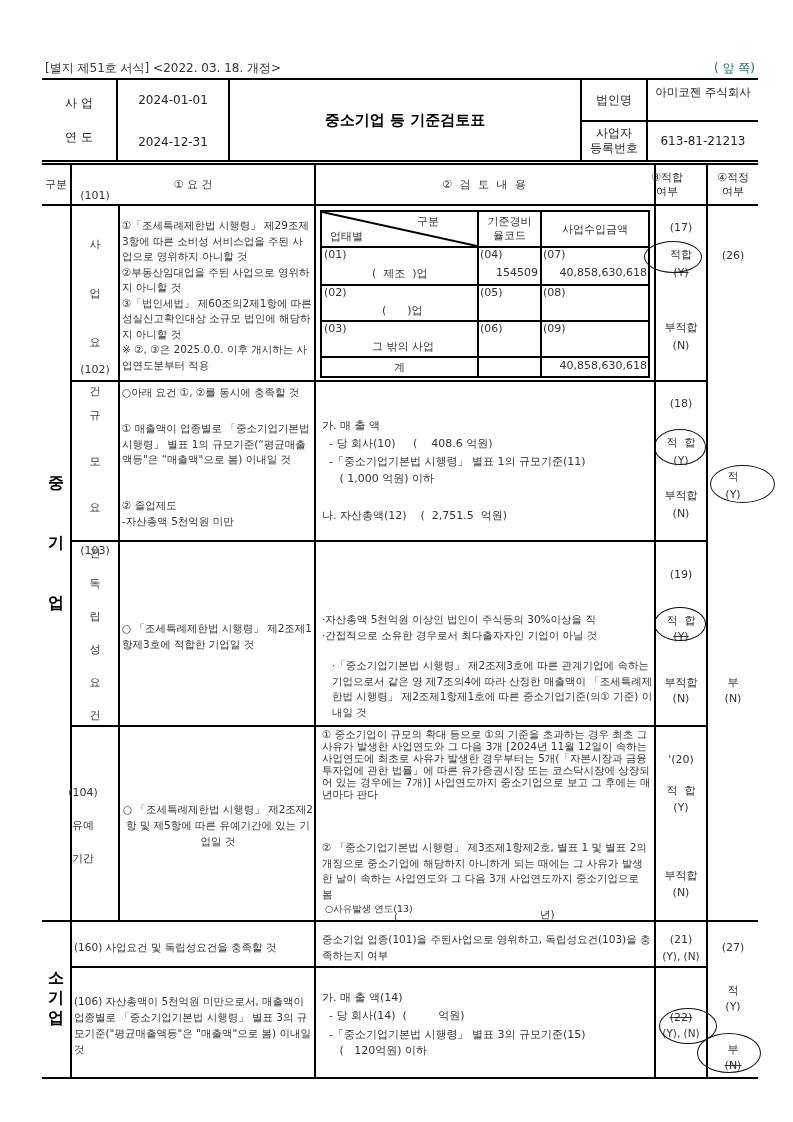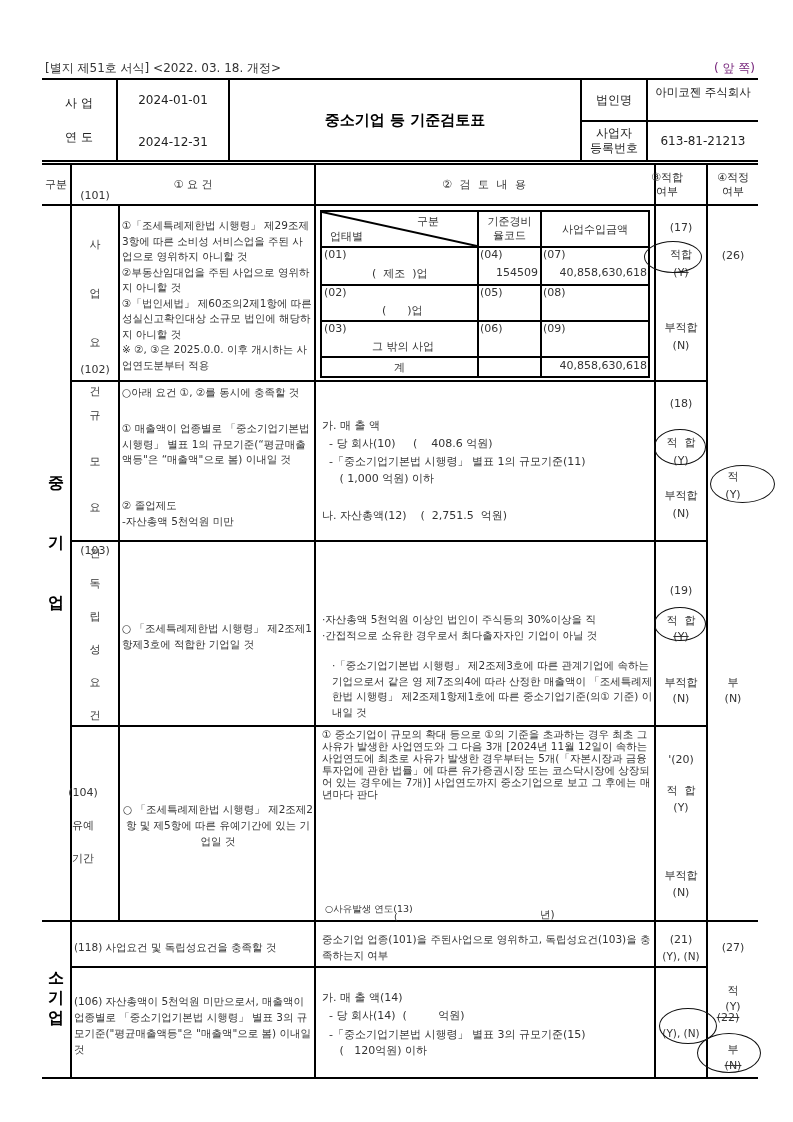--- a/index.html
+++ b/index.html
@@ -1,20 +1,20 @@
 <!DOCTYPE html>
 <html><head>
 <meta charset="utf-8">
 <style>
   html, body { margin: 0; padding: 0; background: #ffffff; }
   body { width: 793px; height: 1122px; position: relative; overflow: hidden;
          font-family: "DejaVu Sans", sans-serif; color: #222; font-size: 11px; }
   .abs { position: absolute; }
   .form-no { left: 45px; top: 60px; font-size: 12px; color: #333; }
-  .page-side { right: 38px; top: 60px; font-size: 12px; color: #701a75; }
+  .page-side { right: 38px; top: 60px; font-size: 12px; color: #0f766e; }
 
   
   .hdr { position: absolute; left: 42px; top: 78px; width: 716px; height: 80px;
          border-top: 2px solid #000; border-bottom: 2px solid #000; }
   .hdr .cell { position: absolute; display: flex; align-items: center; justify-content: center;
                text-align: center; box-sizing: border-box; font-size: 12px; }
   .vline { position: absolute; background: #000; width: 2px; }
   .hline { position: absolute; background: #000; height: 2px; }
 
   
@@ -187,60 +187,61 @@
     <span>성</span>
     <span>요</span>
     <span>건</span>
   </div>
   <div class="abs t" style="left:80px;top:457px;width:192px;font-size:10.5px;line-height:16px;">○ 「조세특례제한법 시행령」 제2조제1항제3호에 적합한 기업일 것</div>
 
   <div class="abs t" style="left:280px;top:449px;width:330px;font-size:10.5px;line-height:15.5px;white-space:pre-line;">·자산총액 5천억원 이상인 법인이 주식등의 30%이상을 직
 ·간접적으로 소유한 경우로서 최다출자자인 기업이 아닐 것</div>
   <div class="abs t" style="left:280px;top:495px;width:330px;font-size:10.5px;line-height:15.5px;margin-left:10px;">·「중소기업기본법 시행령」 제2조제3호에 따른 관계기업에 속하는 기업으로서 같은 영 제7조의4에 따라 산정한 매출액이 「조세특례제한법 시행령」 제2조제1항제1호에 따른 중소기업기준(의① 기준) 이내일 것</div>
 
-  <div class="c t" style="left:614px;top:420px;width:50px;">(19)</div>
+  <div class="c t" style="left:614px;top:404px;width:50px;">(19)</div>
   <div class="c t" style="left:614px;top:450px;width:50px;white-space:pre;">적  합</div>
   <div class="c t strike" style="left:614px;top:466px;width:50px;">(Y)</div>
   <div class="oval" style="left:612px;top:444px;width:52px;height:34px;"></div>
   <div class="c t" style="left:614px;top:512px;width:50px;">부적합</div>
   <div class="c t" style="left:614px;top:528px;width:50px;">(N)</div>
   <div class="c t" style="left:666px;top:512px;width:50px;">부</div>
   <div class="c t" style="left:666px;top:528px;width:50px;">(N)</div>
 
   <div class="c t col-v" style="left:30px;top:632px;width:22px;height:60px;line-height:15px;">
     <span>(104)</span>
     <span>유예</span>
     <span>기간</span>
   </div>
   <div class="abs t" style="left:80px;top:638px;width:192px;font-size:10.5px;line-height:16px;text-align:center;">○ 「조세특례제한법 시행령」 제2조제2항 및 제5항에 따른 유예기간에 있는 기업일 것</div>
 
   <div class="abs t" style="left:280px;top:565px;width:330px;font-size:10.5px;line-height:12px;">① 중소기업이 규모의 확대 등으로 ①의 기준을 초과하는 경우 최초 그 사유가 발생한 사업연도와 그 다음 3개 [2024년 11월 12일이 속하는 사업연도에 최초로 사유가 발생한 경우부터는 5개(「자본시장과 금융투자업에 관한 법률」에 따른 유가증권시장 또는 코스닥시장에 상장되어 있는 경우에는 7개)] 사업연도까지 중소기업으로 보고 그 후에는 매년마다 판다</div>
+  <div class="abs t" style="left:280px;top:677px;width:330px;font-size:10.5px;line-height:15.5px;">② 「중소기업기본법 시행령」 제3조제1항제2호, 별표 1 및 별표 2의 개정으로 중소기업에 해당하지 아니하게 되는 때에는 그 사유가 발생한 날이 속하는 사업연도와 그 다음 3개 사업연도까지 중소기업으로 봄</div>
   <div class="abs t" style="left:283px;top:740px;font-size:9.5px;line-height:11px;">○사유발생 연도(13)</div>
   <div class="abs t" style="left:352px;top:748px;font-size:9.5px;line-height:11px;">(</div>
   <div class="abs t" style="left:498px;top:745px;font-size:10.5px;line-height:12px;">년)</div>
 
   <div class="c t" style="left:614px;top:589px;width:50px;">'(20)</div>
   <div class="c t" style="left:614px;top:620px;width:50px;white-space:pre;">적  합</div>
   <div class="c t" style="left:614px;top:637px;width:50px;">(Y)</div>
   <div class="c t" style="left:614px;top:705px;width:50px;">부적합</div>
   <div class="c t" style="left:614px;top:722px;width:50px;">(N)</div>
 
-  <div class="abs t" style="left:32px;top:776px;width:238px;font-size:10.5px;">(118) 사업요건 및 독립성요건을 충족할 것</div>
+  <div class="abs t" style="left:32px;top:776px;width:238px;font-size:10.5px;">(160) 사업요건 및 독립성요건을 충족할 것</div>
   <div class="abs t" style="left:280px;top:768px;width:330px;font-size:10.5px;line-height:16px;">중소기업 업종(101)을 주된사업으로 영위하고, 독립성요건(103)을 충족하는지 여부</div>
   <div class="c t" style="left:614px;top:769px;width:50px;">(21)</div>
   <div class="c t" style="left:614px;top:785px;width:50px;font-size:10.5px;">(Y), (N)</div>
   <div class="c t" style="left:666px;top:777px;width:50px;">(27)</div>
 
   <div class="abs t" style="left:32px;top:830px;width:238px;font-size:10.5px;line-height:16px;">(106) 자산총액이 5천억원 미만으로서, 매출액이 업종별로 「중소기업기본법 시행령」 별표 3의 규모기준("평균매출액등"은 "매출액"으로 봄) 이내일 것</div>
   <div class="abs t" style="left:280px;top:827px;white-space:pre;">가. 매 출 액(14)</div>
   <div class="abs t" style="left:280px;top:845px;white-space:pre;">  - 당 회사(14)  (         억원)</div>
   <div class="abs t" style="left:280px;top:864px;white-space:pre;">  -「중소기업기본법 시행령」 별표 3의 규모기준(15)</div>
   <div class="abs t" style="left:280px;top:880px;white-space:pre;">     (   120억원) 이하</div>
 
-  <div class="c t strike" style="left:614px;top:847px;width:50px;margin-left:47px;">(22)</div>
+  <div class="c t strike" style="left:614px;top:847px;width:50px;">(22)</div>
   <div class="c t" style="left:614px;top:862px;width:50px;font-size:10.5px;">(Y), (N)</div>
   <div class="oval" style="left:617px;top:845px;width:58px;height:36px;"></div>
 
   <div class="c t" style="left:666px;top:820px;width:50px;">적</div>
   <div class="c t" style="left:666px;top:836px;width:50px;">(Y)</div>
   <div class="c t" style="left:666px;top:879px;width:50px;">부</div>
   <div class="c t strike" style="left:666px;top:895px;width:50px;">(N)</div>
   <div class="oval" style="left:655px;top:870px;width:64px;height:40px;"></div>
 </div>
 

